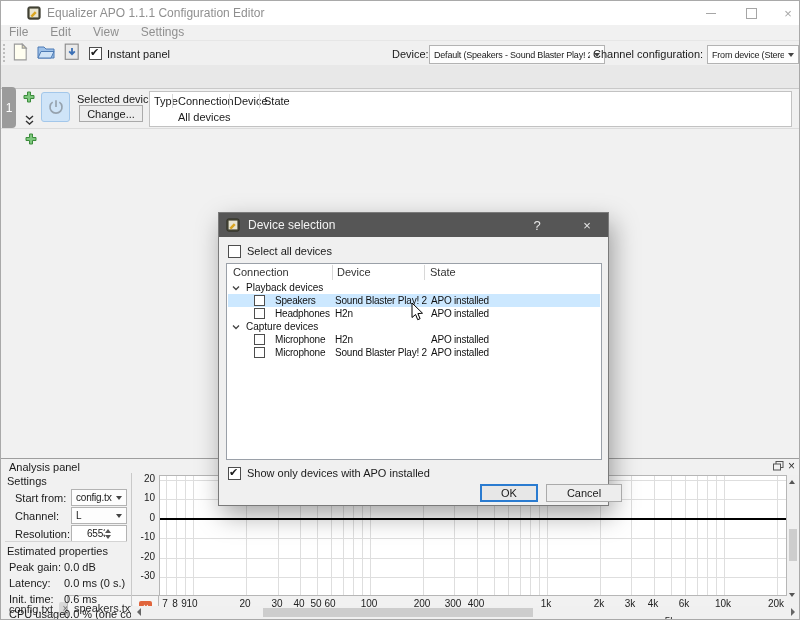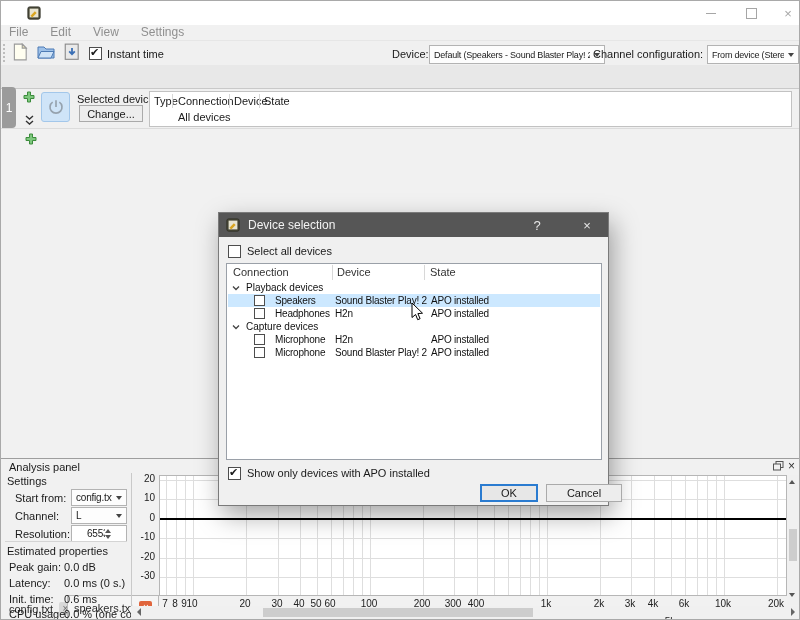--- a/index.html
+++ b/index.html
@@ -79,20 +79,21 @@
 <body>
 
 <div id="root">
 
   <div class="abs titlebar">
     <svg class="abs" style="left:26px;top:5px" width="14" height="14" viewBox="0 0 16 16">
         <rect x="1" y="1" width="14" height="14" rx="2" fill="#4a4a3a" stroke="#2e2e24"></rect>
         <rect x="3" y="3" width="10" height="10" fill="#e8e4d0"></rect>
         <path d="M4 11l5-5 2 2-5 5z" fill="#d9a520"></path>
       </svg>
+    <span class="abs t12 dim" style="left:46px;top:5px">Equalizer APO 1.1.1 Configuration Editor</span>
     <span class="winbtn" style="left:695px">
         <span class="minbar"></span>
       </span>
     <span class="winbtn" style="left:735px">
         <span class="maxbox"></span>
       </span>
     <span class="winbtn" style="left:772px">
         <span>×</span>
       </span>
   </div>
@@ -112,21 +113,21 @@
     </svg>
   <svg class="tbicon" style="left:36px" viewBox="0 0 18 16">
       <path d="M1 3h6l2 2h8v9H1z" fill="#9ec1e8" stroke="#4d7bb5"></path>
       <path d="M1 14l3-6.5h13L14 14z" fill="#cfe3f7" stroke="#4d7bb5"></path>
     </svg>
   <svg class="tbicon" style="left:62px" viewBox="0 0 16 16">
       <rect x="2" y="1" width="11.5" height="13.5" fill="#e9e9e9" stroke="#8a8a8a"></rect>
       <path d="M8 4.5v5M5.5 7.5L8 10l2.5-2.5" stroke="#3a6fb5" stroke-width="1.6" fill="none"></path>
     </svg>
   <span class="cb checked" style="left:88px;top:46px"></span>
-  <span class="abs t11" style="left:106px;top:47px">Instant time</span>
+  <span class="abs t11" style="left:106px;top:47px">Instant panel</span>
   <span class="abs t11" style="left:391px;top:47px">Device:</span>
   <div class="combo" style="left:428px;top:44px;width:176px">
     <span class="combo-val">Default (Speakers - Sound Blaster Play! 2)</span>
     <span class="combo-arrow"></span>
   </div>
   <span class="abs t11" style="left:592px;top:47px">Channel configuration:</span>
   <div class="combo" style="left:706px;top:44px;width:92px">
     <span class="combo-val">From device (Stereo)</span>
     <span class="combo-arrow"></span>
   </div>

